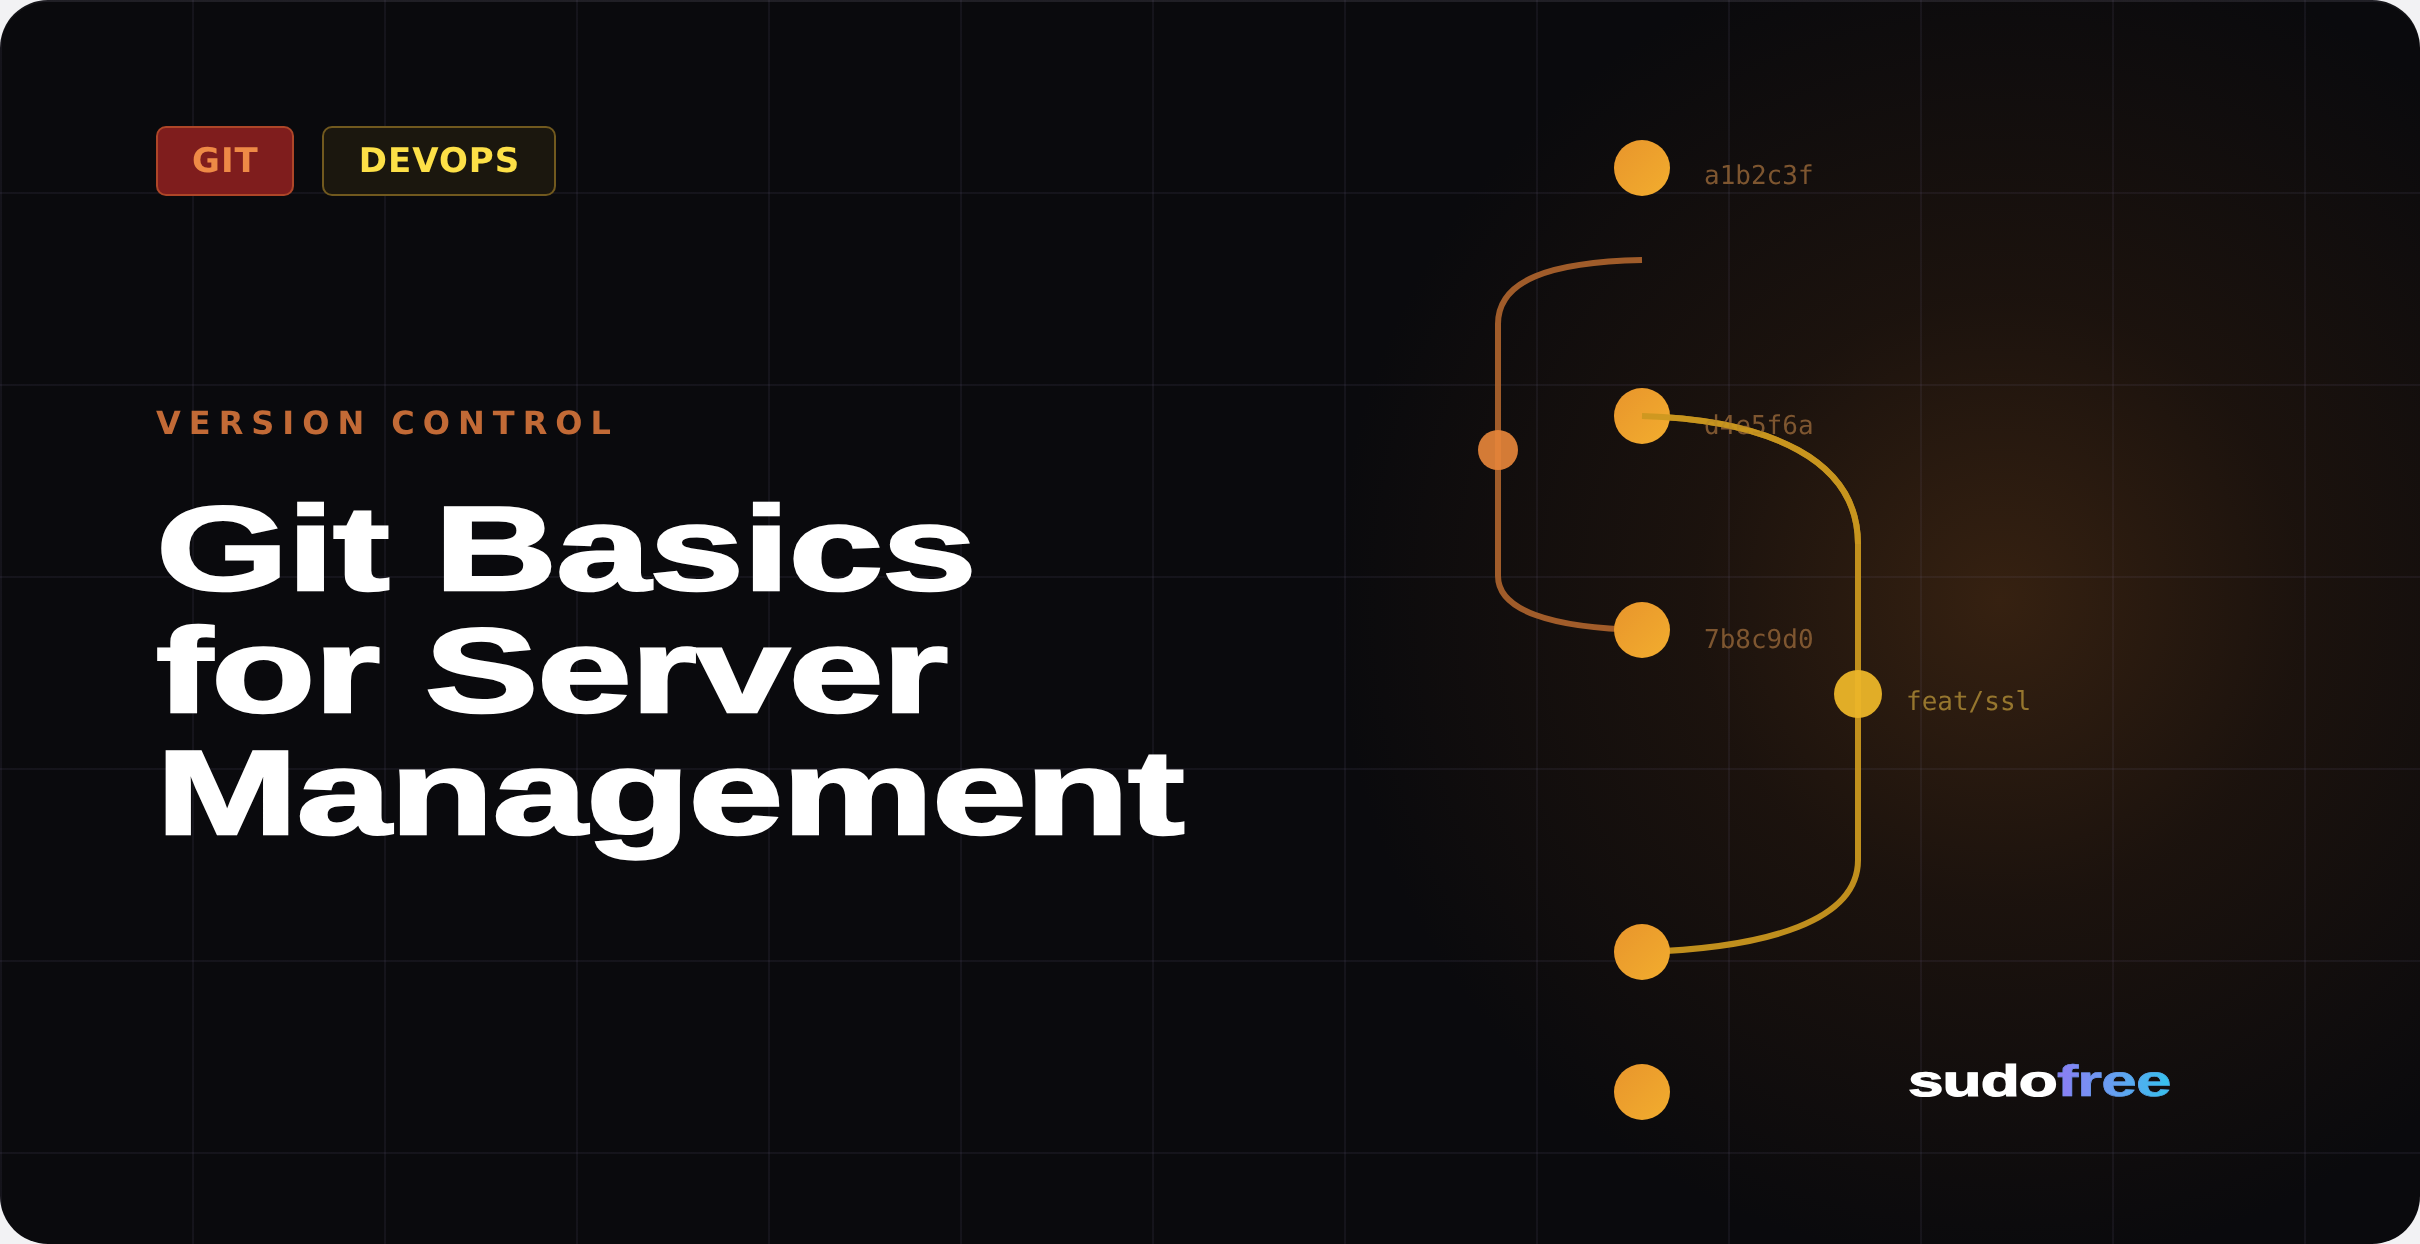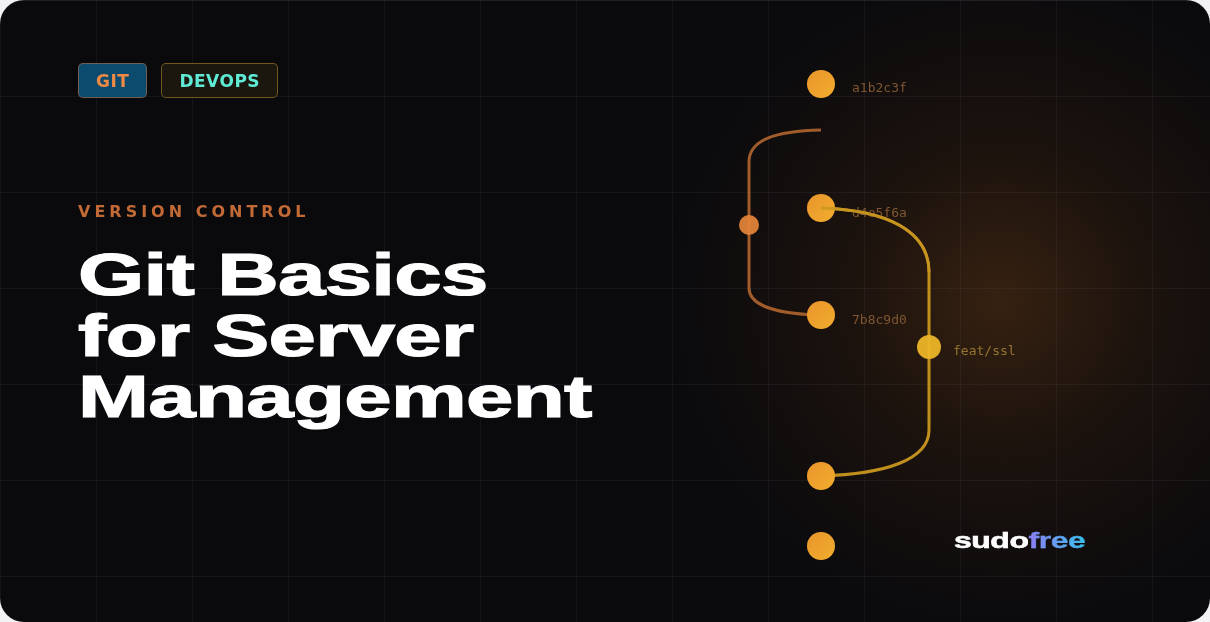--- a/index.html
+++ b/index.html
@@ -26,22 +26,22 @@
     background-size: 96px 96px;
     background-position: 0 0;
     pointer-events: none;
   }
   .tags { position: absolute; left: 78px; top: 63px; display: flex; gap: 14px; }
   .tag {
     height: 35px; box-sizing: border-box; padding: 0 17px;
     border-radius: 5px; display: flex; align-items: center;
     font-family: "DejaVu Sans", sans-serif; font-weight: bold; font-size: 17px; letter-spacing: 0.5px;
   }
-  .tag.git { border: 1px solid rgba(232,122,56,0.45); background: #0c4a6e; color: #ee8a46; }
-  .tag.devops { border: 1px solid rgba(220,170,50,0.45); background: #1b170e; color: #5eead4; }
+  .tag.git { border: 1px solid rgba(232,122,56,0.45); background: #7f1d1d; color: #ee8a46; }
+  .tag.devops { border: 1px solid rgba(220,170,50,0.45); background: #1b170e; color: #fde047; }
   .eyebrow {
     position: absolute; left: 78px; top: 202px;
     font-family: "DejaVu Sans", sans-serif; font-weight: bold; font-size: 16px;
     letter-spacing: 4px; color: #c26a36; text-align: right;
   }
   .title {
     position: absolute; left: 78px; top: 244px; width: 600px;
     color: #ffffff; font-family: "Liberation Sans", sans-serif; font-weight: 900;
     font-size: 60px; line-height: 61px; letter-spacing: -0.5px;
   }

